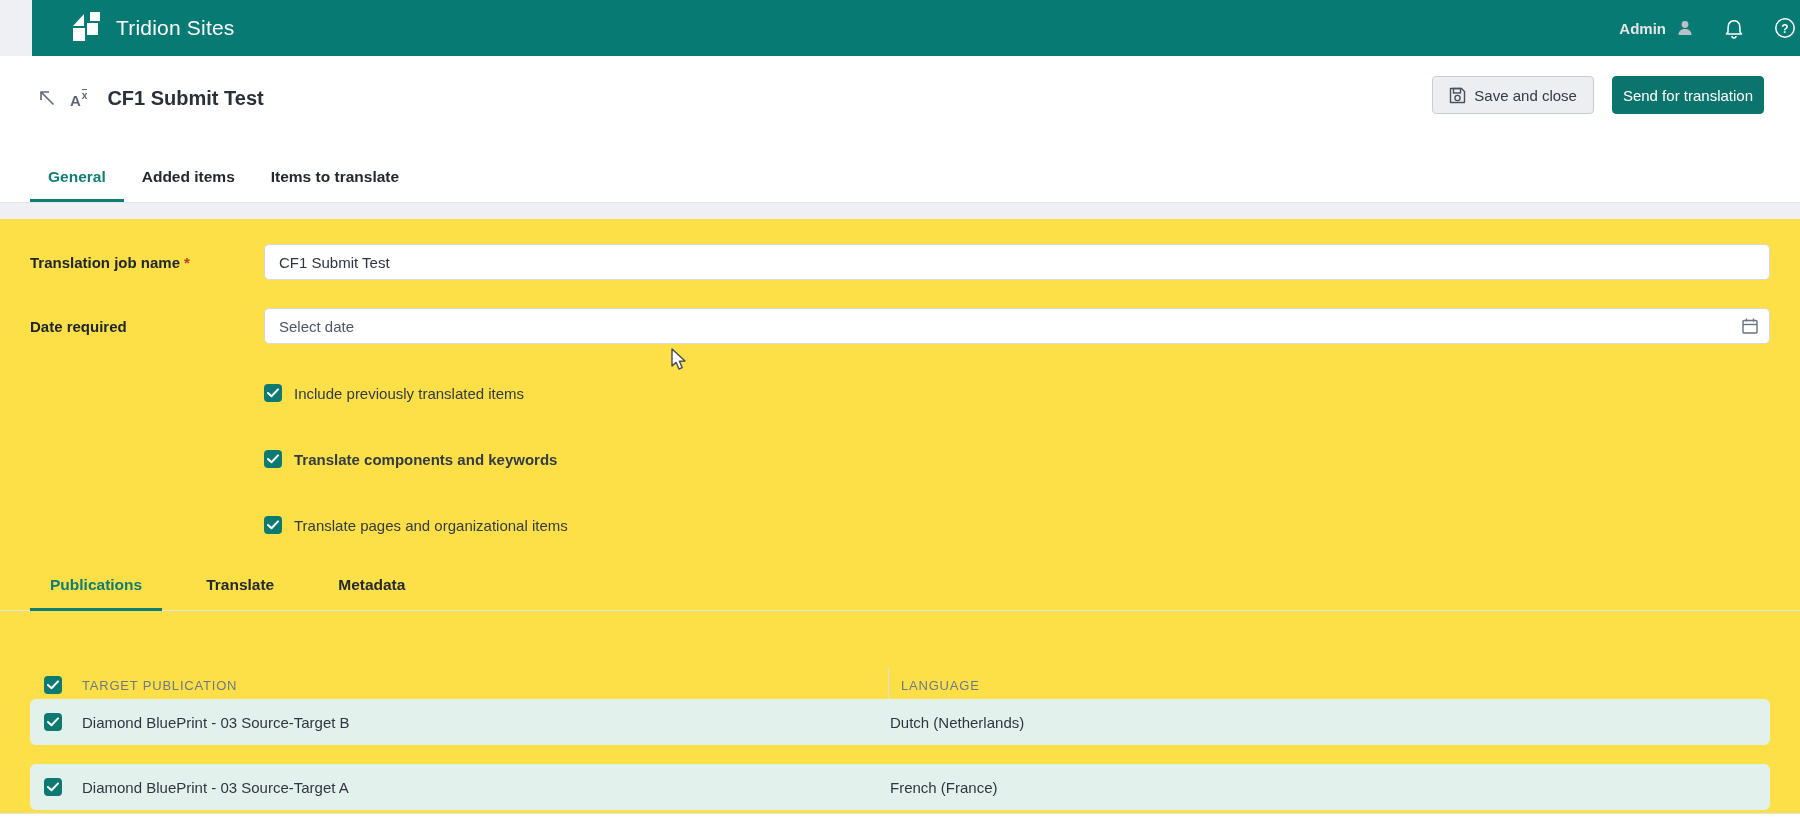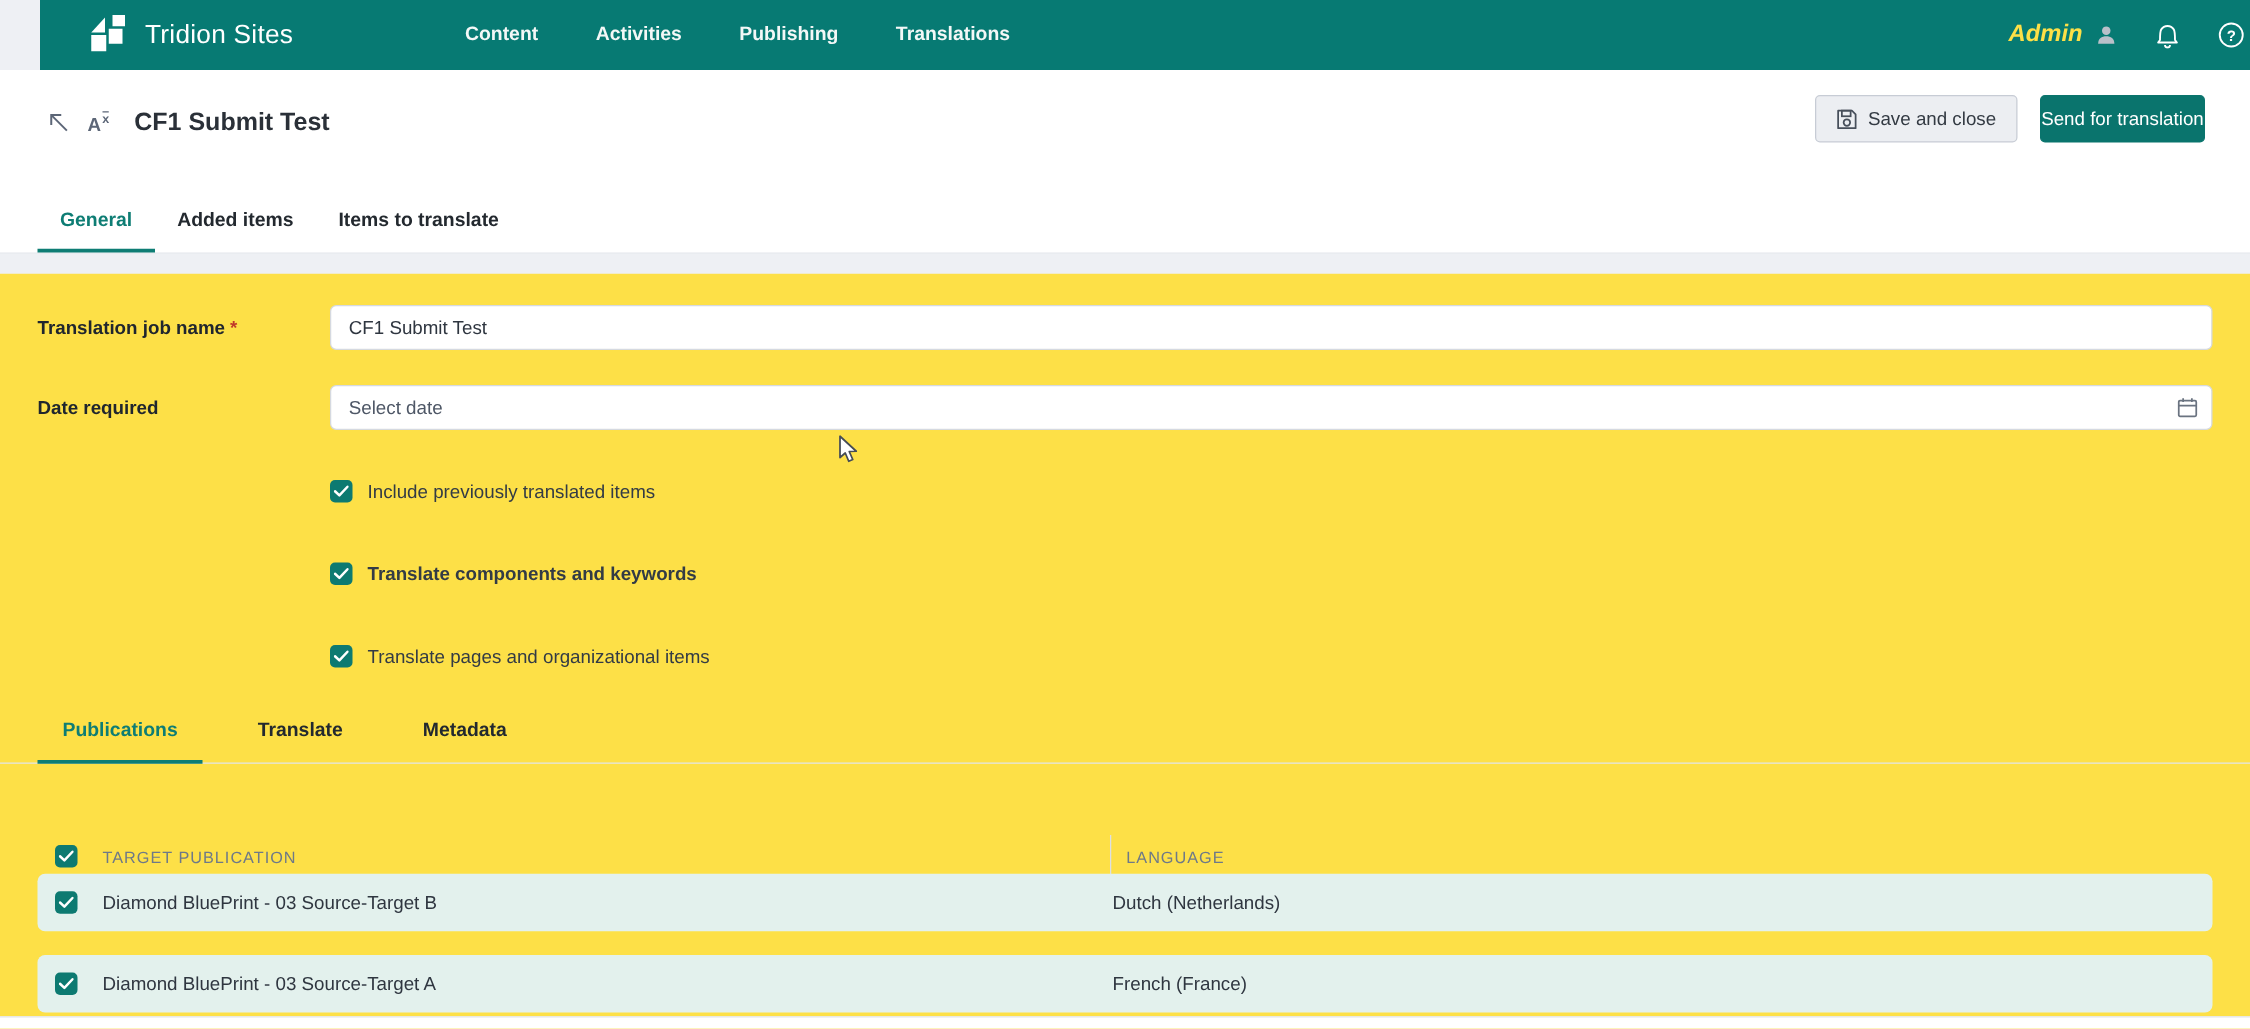--- a/index.html
+++ b/index.html
@@ -17,37 +17,37 @@
   .navbar {
     position:absolute; top:0; left:0; width:1800px; height:56px;
     background:#077a73; display:flex; align-items:center;margin-left:32px;
   }
   .brand { display:flex; align-items:center; gap:12px; margin-left:38px; }
   .brand-name { color:#ffffff; font-size:21px; font-weight:400; letter-spacing:.2px; }
   .nav-items { position:absolute; left:340px; top:0; height:56px; display:flex; align-items:center; gap:46px; }
   .nav-item { color:#f3f8f7; font-size:15.5px; font-weight:700; cursor:pointer; }
   .nav-right { position:absolute; right:0; top:0; height:56px; display:flex; align-items:center; gap:30px; padding-right:36px; }
   .nav-user { display:flex; align-items:center; gap:10px; }
-  .nav-user-name { color:#fde047; font-size:19px; font-weight:700;font-style:italic; }
+  .nav-user-name { color:#e5e5e5; font-size:15px; font-weight:700; }
   .icon-btn { display:flex; align-items:center; justify-content:center; cursor:pointer; }
 
   
   .page-header {
     position:absolute; top:56px; left:0; width:1800px; height:147px;
     background:#ffffff; border-bottom:1px solid #e4e6eb;
   }
   .title-row { position:absolute; top:24px; left:38px; height:36px; display:flex; align-items:center; gap:14px; }
   .page-title { font-size:20px; font-weight:700; color:#2a3038; margin-left:6px; }
   .ax-icon { color:#5c6677; font-size:14px; font-weight:600; display:flex; align-items:flex-start; line-height:1; }
   .ax-icon .ax-a { font-size:15px; margin-top:4px; }
   .ax-icon .ax-x { font-size:10px; border-top:1.5px solid #5c6677; margin-left:1px; padding-top:1px; }
   .header-buttons { position:absolute; top:20px; right:36px; display:flex; gap:18px; }
   .btn { height:38px; display:flex; align-items:center; gap:8px; border-radius:4px; font-size:15px; cursor:pointer; }
   .btn-secondary { background:#eceef2; border:1px solid #c7ccd5; color:#333a43; padding:0 16px; }
-  .btn-primary { background:#0a746d; border:1px solid #0a746d; color:#ffffff; padding:0 0; font-weight:400; }
+  .btn-primary { background:#0a746d; border:1px solid #0a746d; color:#ffffff; padding:0 10px; font-weight:400; }
 
   .tabs { position:absolute; bottom:0; left:30px; display:flex; }
   .tab { padding:0 18px 13px 18px; font-size:15.5px; font-weight:600; color:#23292f; cursor:pointer; border-bottom:3px solid transparent; }
   .tab.active { color:#0e7d74; border-bottom-color:#0e7d74; }
 
   
   .main { position:absolute; top:203px; left:0; width:1800px; height:610px; background:#fde047;margin-top:16px; }
 
   .form-row { position:absolute; left:0; width:1800px; display:flex; align-items:center; padding-left:30px; }
   .form-label { width:234px; font-size:15px; font-weight:700; color:#20262e; }
@@ -100,26 +100,20 @@
     <div class="brand">
       <span class="icon-btn">
         <svg width="34" height="34" viewBox="0 0 34 34">
           <polygon points="3,15 14,3 14,15" fill="#ffffff"></polygon>
           <rect x="3" y="17" width="12" height="13" fill="#ffffff"></rect>
           <rect x="17" y="12" width="11" height="12" fill="#ffffff"></rect>
           <rect x="20" y="1" width="10" height="9" fill="#ffffff"></rect>
         </svg>
       </span>
       <span class="brand-name">Tridion Sites</span>
-    </div>
-    <div class="nav-items">
-      <span class="nav-item">Content</span>
-      <span class="nav-item">Activities</span>
-      <span class="nav-item">Publishing</span>
-      <span class="nav-item">Translations</span>
     </div>
     <div class="nav-right">
       <span class="nav-user">
         <span class="nav-user-name">Admin</span>
         <span class="icon-btn">
           <svg width="18" height="18" viewBox="0 0 18 18">
             <circle cx="9" cy="5.5" r="3.4" fill="#b9c0c9"></circle>
             <path d="M2.5 16 C2.5 11.8 5.4 10 9 10 C12.6 10 15.5 11.8 15.5 16 Z" fill="#b9c0c9"></path>
           </svg>
         </span>

